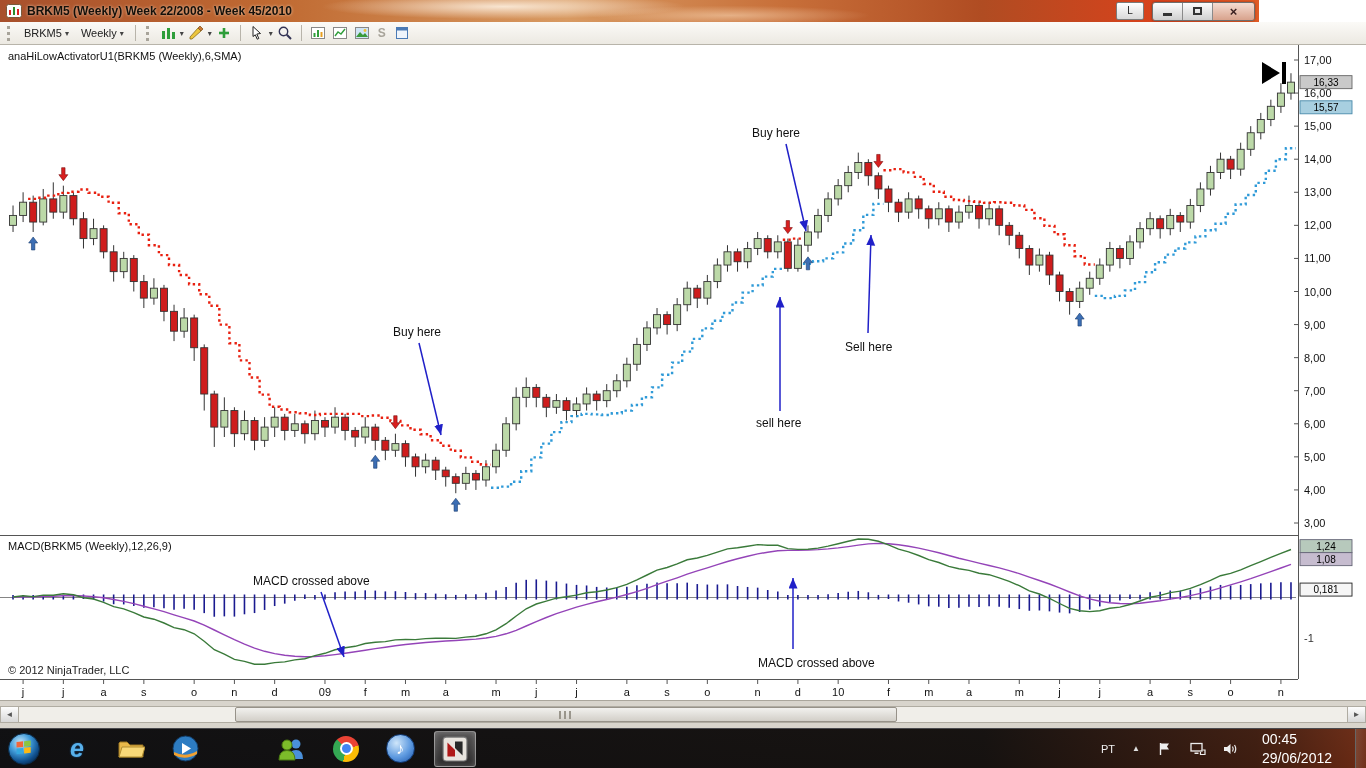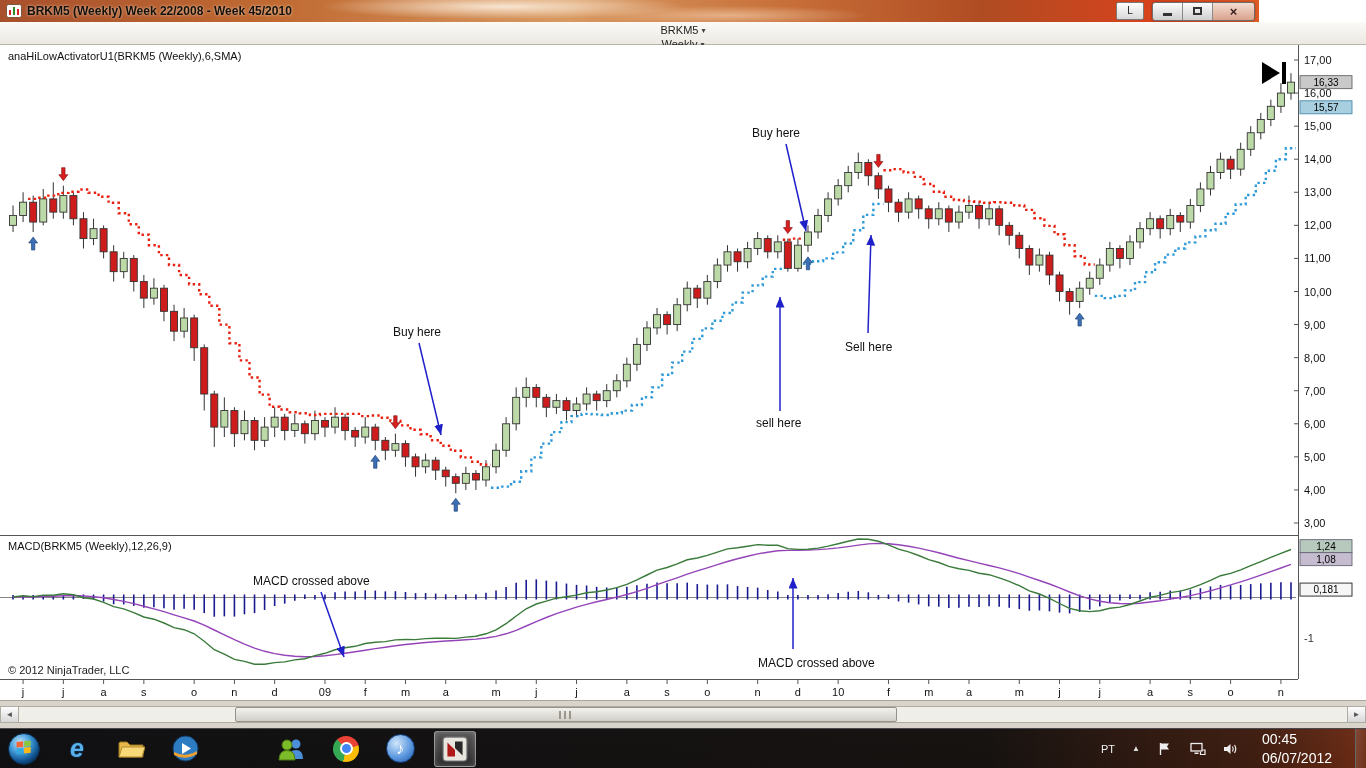--- a/index.html
+++ b/index.html
@@ -25,21 +25,21 @@
   .winbtn{width:29px;height:17px;background:linear-gradient(#fdfdfd,#cfcfcf);
     border-right:1px solid #8a8a8a;display:flex;align-items:center;justify-content:center;}
   .winbtn:last-child{border-right:none;width:41px;background:linear-gradient(#f5ddd2,#d8a28c);}
   .glyph-min{width:9px;height:3px;background:#333;margin-top:7px;}
   .glyph-max{width:9px;height:8px;border:2px solid #333;box-sizing:border-box;}
   .glyph-close{font-size:13px;font-weight:bold;color:#3a2020;line-height:1;}
 
   
   #toolbar{position:absolute;top:22px;left:0;width:1366px;height:23px;box-sizing:border-box;
     background:linear-gradient(#fbfaf7,#ece9e2);border-bottom:1px solid #b8b4aa;
-    display:flex;align-items:center;padding:0 3px;gap:2px;flex-direction:column;}
+    display:flex;align-items:center;padding:0 3px;gap:2px;}
   .grip{width:3px;height:15px;border-left:3px dotted #a8a49a;margin:0 4px;}
   .tb-btn{display:flex;align-items:center;gap:3px;height:19px;padding:0 5px;border-radius:2px;
     font-size:11px;color:#222;}
   .dd{font-size:8px;color:#444;}
   .tb-ico{width:20px;height:19px;display:flex;align-items:center;justify-content:center;border-radius:2px;}
   .tb-sep{width:1px;height:16px;background:#b8b4aa;margin:0 4px;}
   .snap{font-size:12px;color:#a8a49a;font-weight:bold;padding:0 4px;}
 
   
   #chart-wrap{position:absolute;top:45px;left:0;width:1366px;height:655px;background:#fff;}
@@ -835,19 +835,19 @@
           </svg>
       </span>
       <span class="tray-ic">
         <svg width="15" height="14" viewBox="0 0 15 14">
             <path d="M1 5 L4 5 L7.5 2 L7.5 12 L4 9 L1 9 Z" fill="#eee"></path>
             <path d="M9.5 4.5 Q11 7 9.5 9.5 M11.5 3 Q14 7 11.5 11" fill="none" stroke="#eee" stroke-width="1.2"></path>
           </svg>
       </span>
       <div id="clock">
         <div>00:45</div>
-        <div>06/07/2012</div>
+        <div>29/06/2012</div>
       </div>
       <div id="show-desktop"></div>
     </div>
   </div>
 
 </div>
 
 </body></html>

